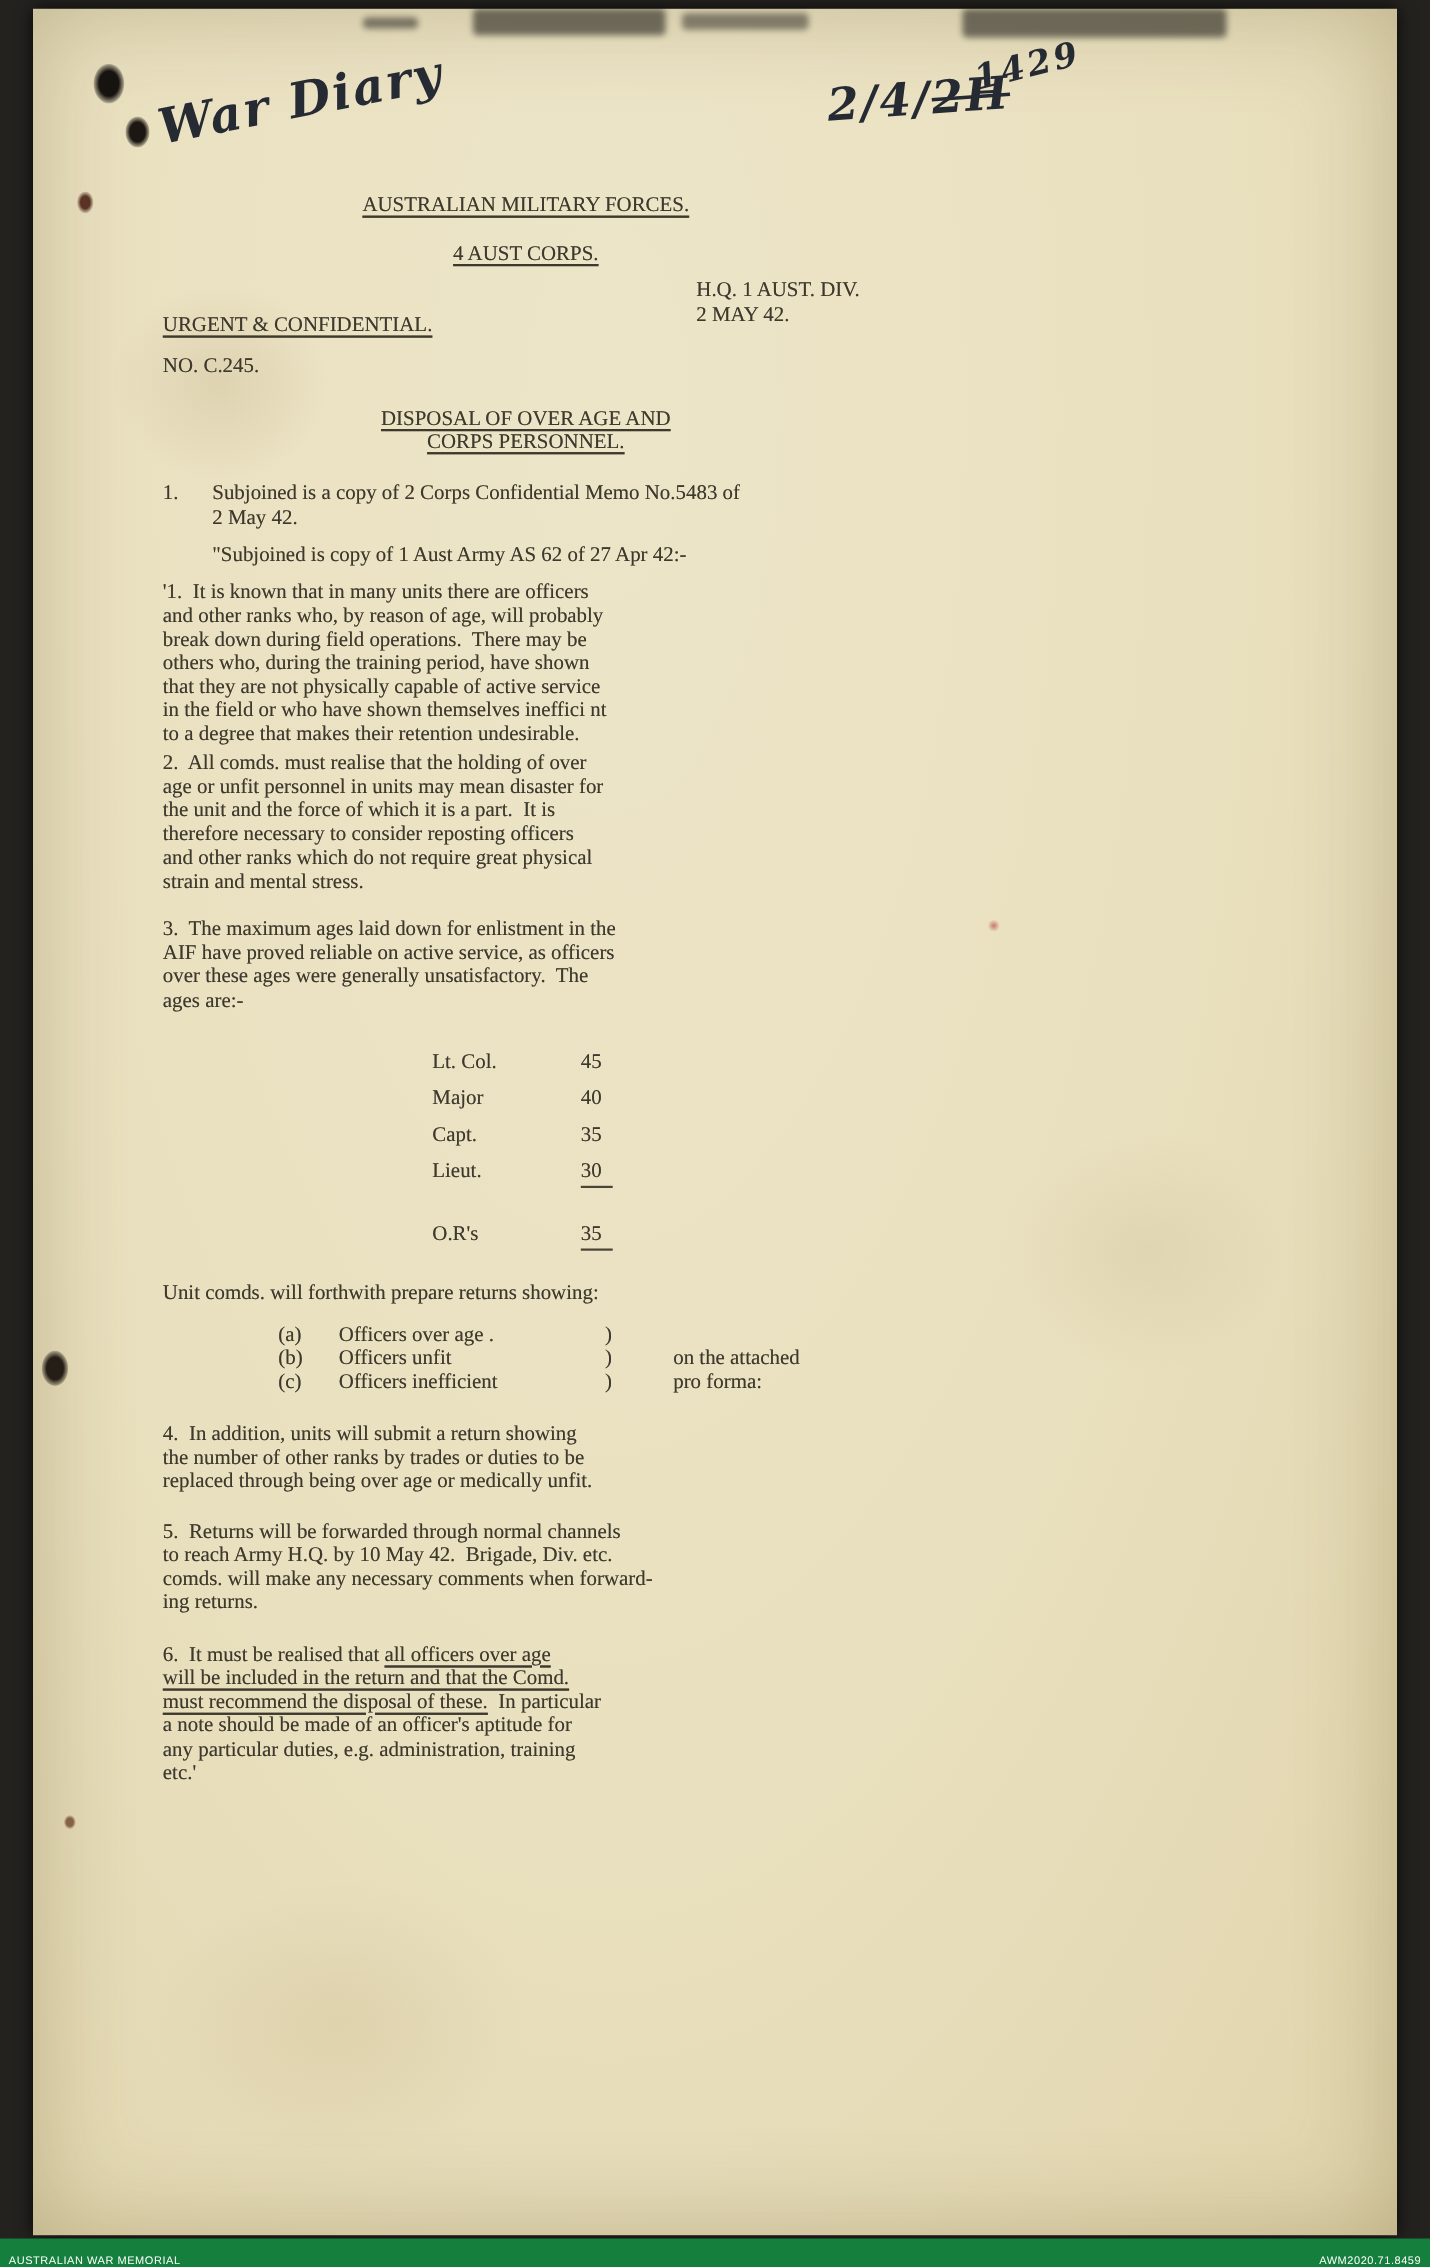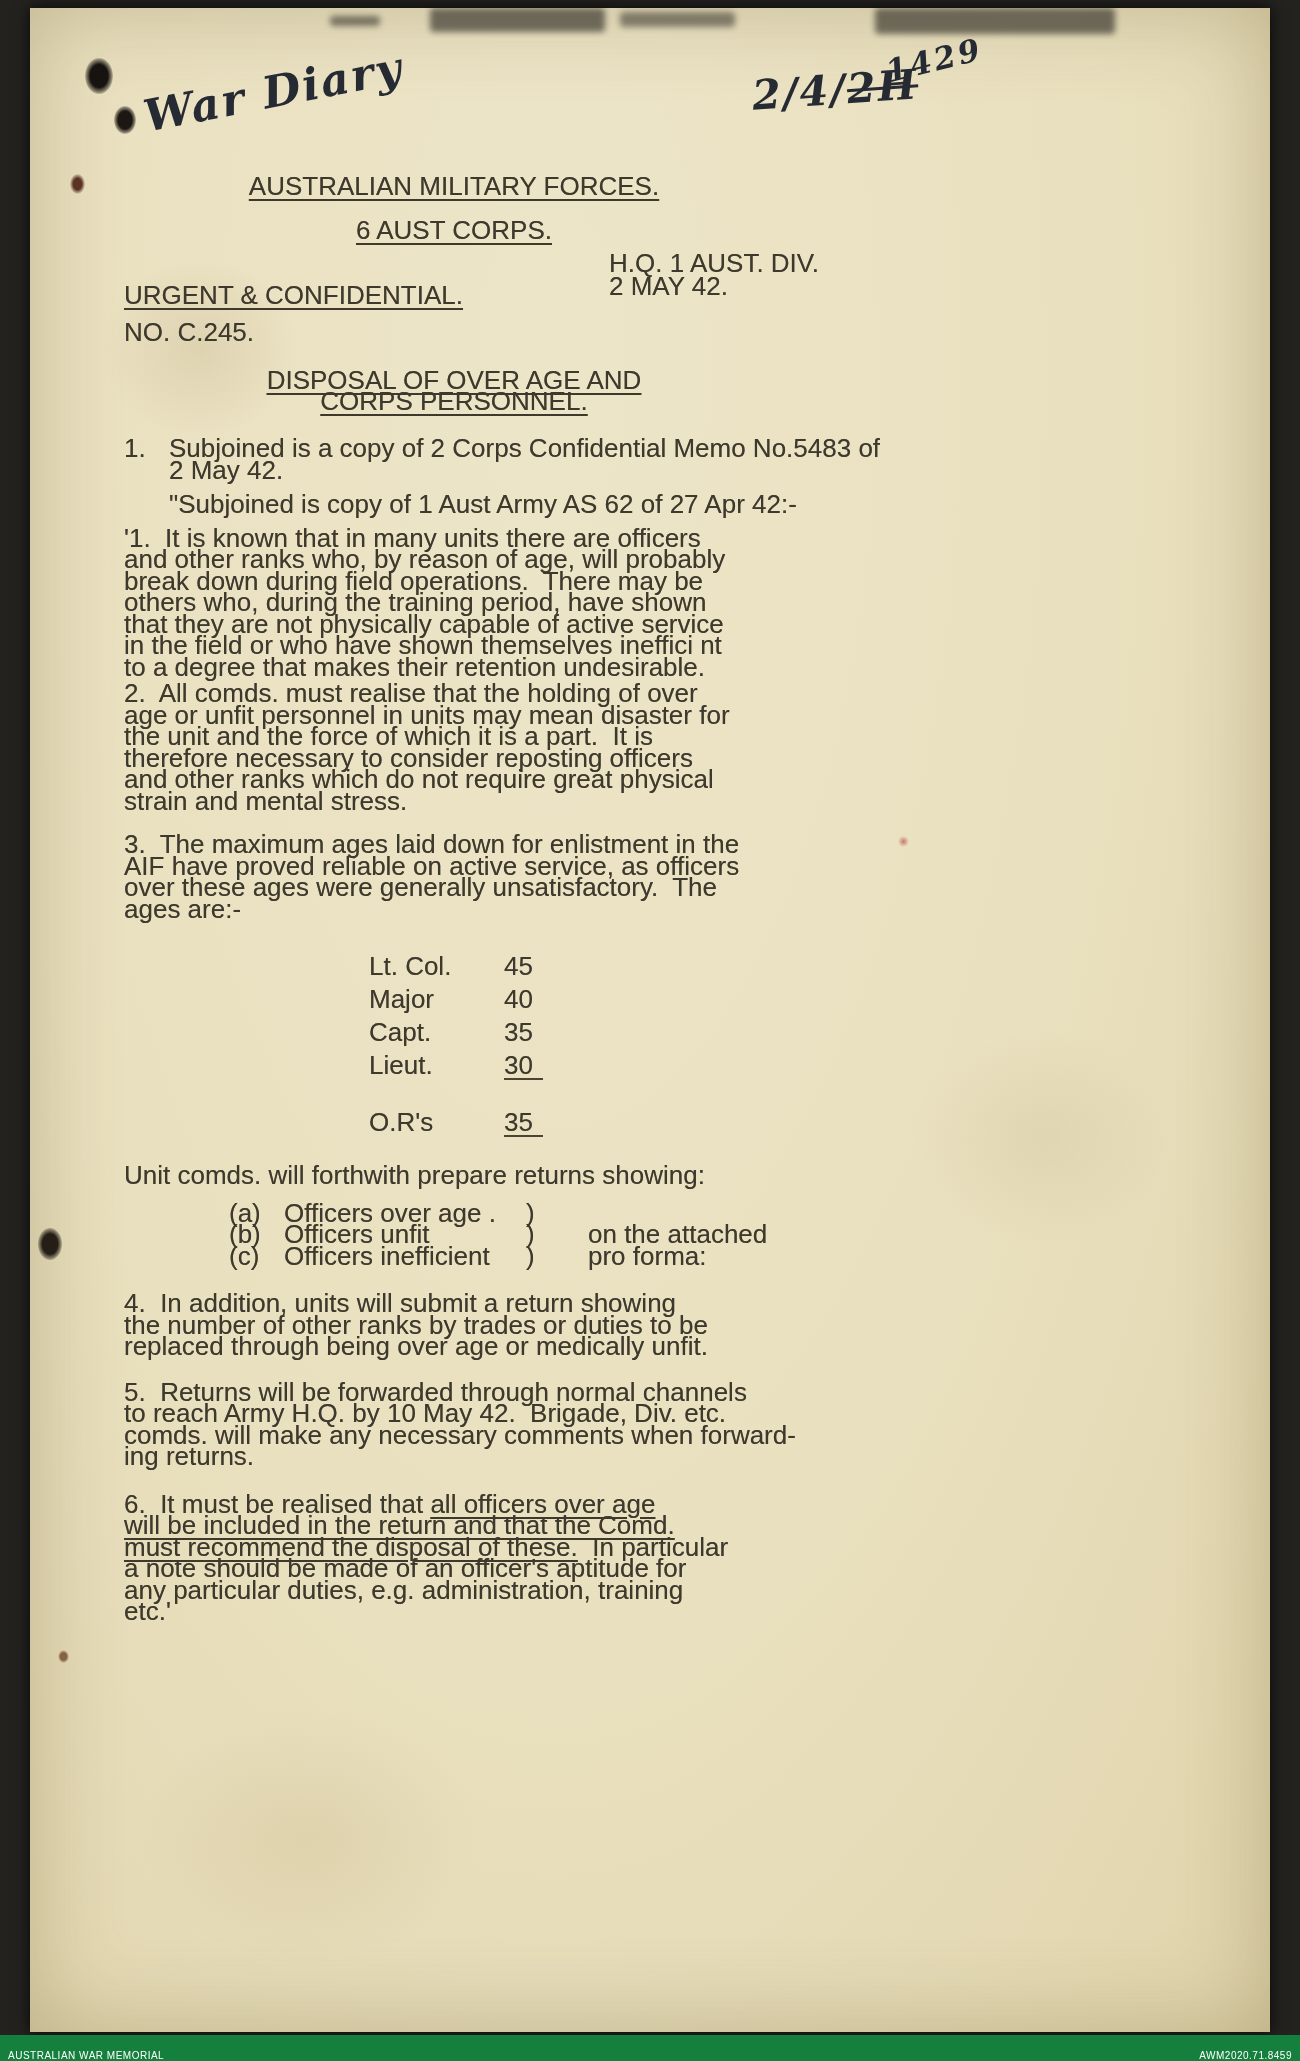--- a/index.html
+++ b/index.html
@@ -59,25 +59,25 @@
                transform: rotate(-11deg); letter-spacing: 2px; }
   .file-top  { left: 855px; top: 34px; font-size: 31px; font-weight: bold;
                transform: rotate(-14deg); letter-spacing: 3px; }
   .file-main { left: 722px; top: 58px; font-size: 41px; font-weight: bold;
                transform: rotate(-4deg); letter-spacing: 2px; }
   .file-main .struck { text-decoration: line-through; text-decoration-thickness: 3px; }
 
   
   .content {
     position: absolute;
-    left: 94px; top: 0;
+    left: 118px; top: 0;
     width: 780px;
     color: #3e392d;
-    font-family: Liberation Sans, sans-serif;
-    font-size: 26px;
+    font-family: Liberation Serif, serif;
+    font-size: 19px;
     line-height: 21.5px;
     text-shadow: 0 0 0.4px rgba(62,57,45,0.55);
   }
   .u { text-decoration: underline; text-underline-offset: 4px; text-decoration-thickness: 1.5px; }
 
   .org     { position: absolute; top: 168px; left: 0; width: 660px; text-align: center; }
   .corps   { position: absolute; top: 212px; left: 0; width: 660px; text-align: center; }
   .hq      { position: absolute; top: 244px; left: 485px; line-height: 23px; }
   .urgent  { position: absolute; top: 277px; left: 0; }
   .refno   { position: absolute; top: 314px; left: 0; }
@@ -148,21 +148,21 @@
     <div class="stain stain3"></div>
     <div class="stain stain4"></div>
 
     <div class="hw war-diary">War Diary</div>
     <div class="hw file-top">1429</div>
     <div class="hw file-main"><span>2/4/</span><span class="struck">2H</span></div>
 
     <div class="content">
 
       <div class="org u">AUSTRALIAN MILITARY FORCES.</div>
-      <div class="corps u">6 AUST CORPS.</div>
+      <div class="corps u">4 AUST CORPS.</div>
       <div class="hq">
         <div>H.Q. 1 AUST. DIV.</div>
         <div>2 MAY 42.</div>
       </div>
       <div class="urgent u">URGENT &amp; CONFIDENTIAL.</div>
       <div class="refno">NO. C.245.</div>
       <div class="subject"><span class="u">DISPOSAL OF OVER AGE AND</span><br><span class="u">CORPS PERSONNEL.</span></div>
 
       <div class="body-flow">
 

